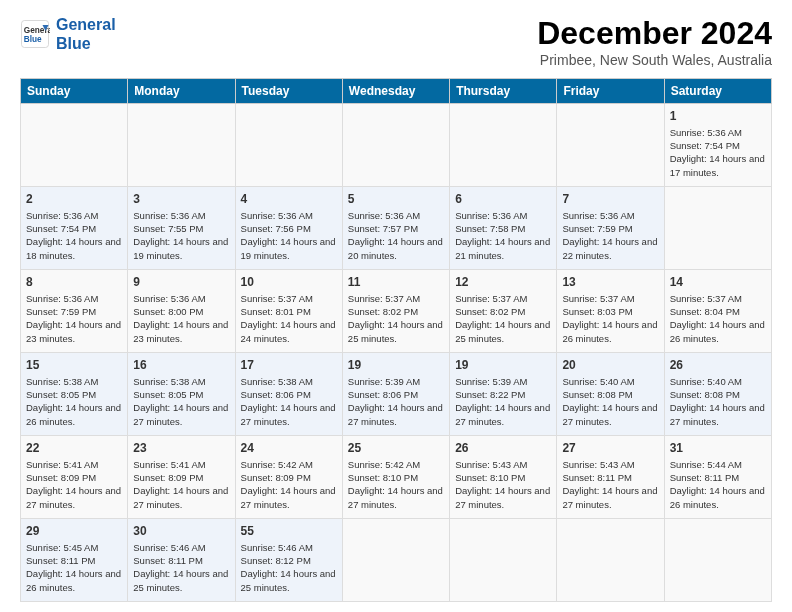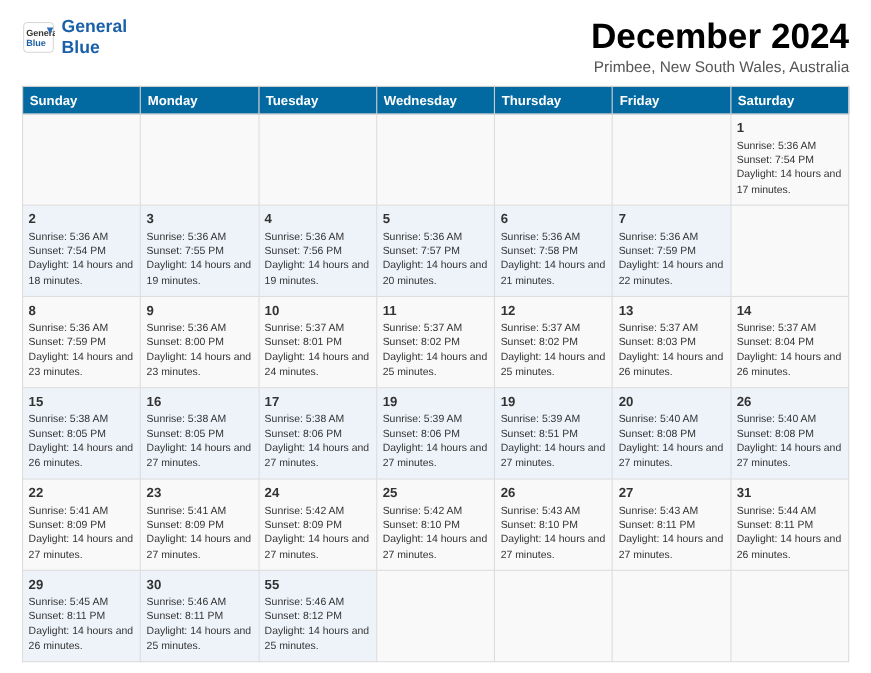--- a/index.html
+++ b/index.html
@@ -155,21 +155,21 @@
           <td><span class="day-num">11</span><span>Sunrise: 5:37 AM</span><br><span>Sunset: 8:02 PM</span><br><span>Daylight: 14 hours and 25 minutes.</span></td>
           <td><span class="day-num">12</span><span>Sunrise: 5:37 AM</span><br><span>Sunset: 8:02 PM</span><br><span>Daylight: 14 hours and 25 minutes.</span></td>
           <td><span class="day-num">13</span><span>Sunrise: 5:37 AM</span><br><span>Sunset: 8:03 PM</span><br><span>Daylight: 14 hours and 26 minutes.</span></td>
           <td><span class="day-num">14</span><span>Sunrise: 5:37 AM</span><br><span>Sunset: 8:04 PM</span><br><span>Daylight: 14 hours and 26 minutes.</span></td>
         </tr>
         <tr>
           <td><span class="day-num">15</span><span>Sunrise: 5:38 AM</span><br><span>Sunset: 8:05 PM</span><br><span>Daylight: 14 hours and 26 minutes.</span></td>
           <td><span class="day-num">16</span><span>Sunrise: 5:38 AM</span><br><span>Sunset: 8:05 PM</span><br><span>Daylight: 14 hours and 27 minutes.</span></td>
           <td><span class="day-num">17</span><span>Sunrise: 5:38 AM</span><br><span>Sunset: 8:06 PM</span><br><span>Daylight: 14 hours and 27 minutes.</span></td>
           <td><span class="day-num">19</span><span>Sunrise: 5:39 AM</span><br><span>Sunset: 8:06 PM</span><br><span>Daylight: 14 hours and 27 minutes.</span></td>
-          <td><span class="day-num">19</span><span>Sunrise: 5:39 AM</span><br><span>Sunset: 8:51 PM</span><br><span>Daylight: 14 hours and 27 minutes.</span></td>
+          <td><span class="day-num">19</span><span>Sunrise: 5:39 AM</span><br><span>Sunset: 8:22 PM</span><br><span>Daylight: 14 hours and 27 minutes.</span></td>
           <td><span class="day-num">20</span><span>Sunrise: 5:40 AM</span><br><span>Sunset: 8:08 PM</span><br><span>Daylight: 14 hours and 27 minutes.</span></td>
           <td><span class="day-num">26</span><span>Sunrise: 5:40 AM</span><br><span>Sunset: 8:08 PM</span><br><span>Daylight: 14 hours and 27 minutes.</span></td>
         </tr>
         <tr>
           <td><span class="day-num">22</span><span>Sunrise: 5:41 AM</span><br><span>Sunset: 8:09 PM</span><br><span>Daylight: 14 hours and 27 minutes.</span></td>
           <td><span class="day-num">23</span><span>Sunrise: 5:41 AM</span><br><span>Sunset: 8:09 PM</span><br><span>Daylight: 14 hours and 27 minutes.</span></td>
           <td><span class="day-num">24</span><span>Sunrise: 5:42 AM</span><br><span>Sunset: 8:09 PM</span><br><span>Daylight: 14 hours and 27 minutes.</span></td>
           <td><span class="day-num">25</span><span>Sunrise: 5:42 AM</span><br><span>Sunset: 8:10 PM</span><br><span>Daylight: 14 hours and 27 minutes.</span></td>
           <td><span class="day-num">26</span><span>Sunrise: 5:43 AM</span><br><span>Sunset: 8:10 PM</span><br><span>Daylight: 14 hours and 27 minutes.</span></td>
           <td><span class="day-num">27</span><span>Sunrise: 5:43 AM</span><br><span>Sunset: 8:11 PM</span><br><span>Daylight: 14 hours and 27 minutes.</span></td>

